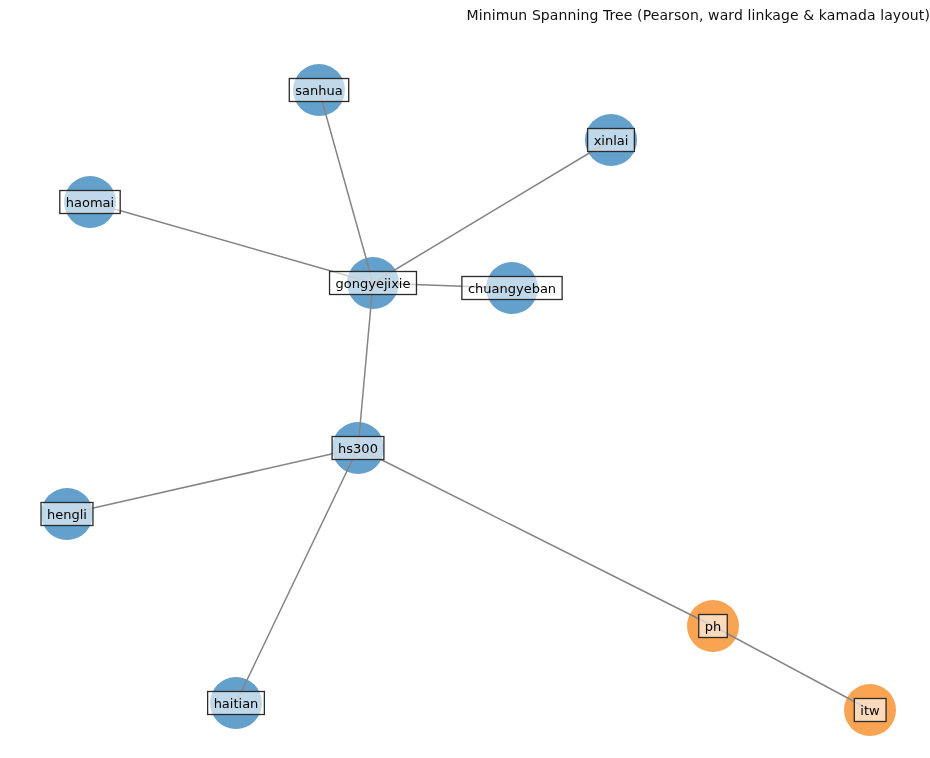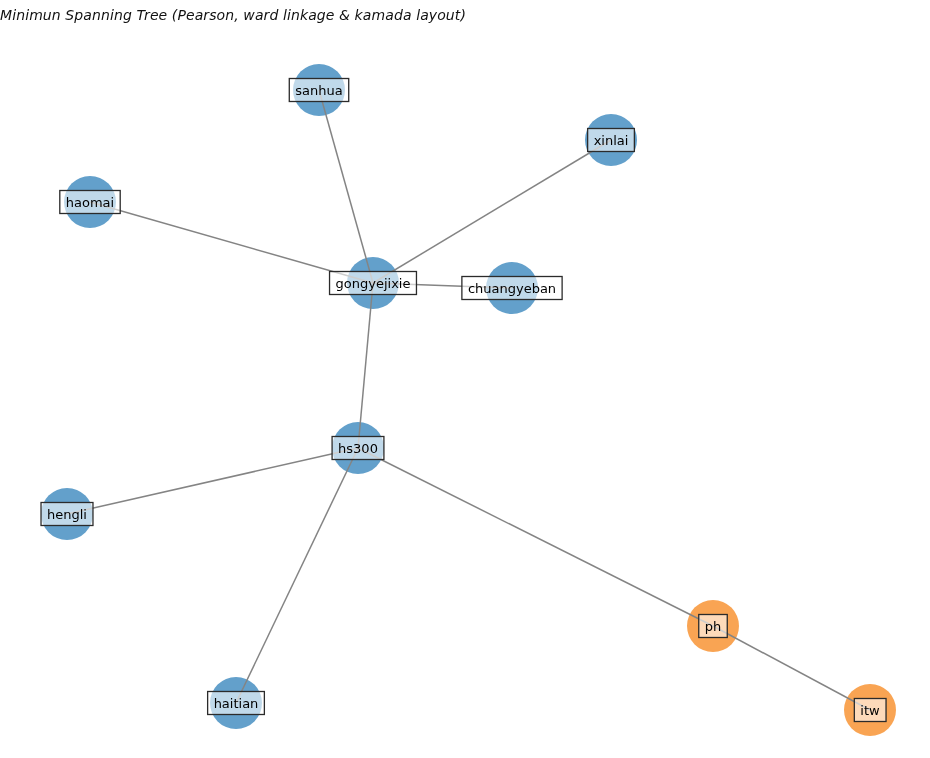--- a/index.html
+++ b/index.html
@@ -17,25 +17,24 @@
   .figure {
     position: absolute;
     inset: 0;
     background: #ffffff;
   }
   .figure-title {
     position: absolute;
     top: 7px;
     left: 0;
     width: 100%;
-    text-align: left;
+    text-align: right;
     font-size: 14px;
     color: #111111;
     letter-spacing: 0.1px;
-    font-style: italic;
   }
   svg.graph {
     position: absolute;
     top: 0;
     left: 0;
     display: block;
   }
   text.node-label {
     font-family: "DejaVu Sans", sans-serif;
     font-size: 13px;

